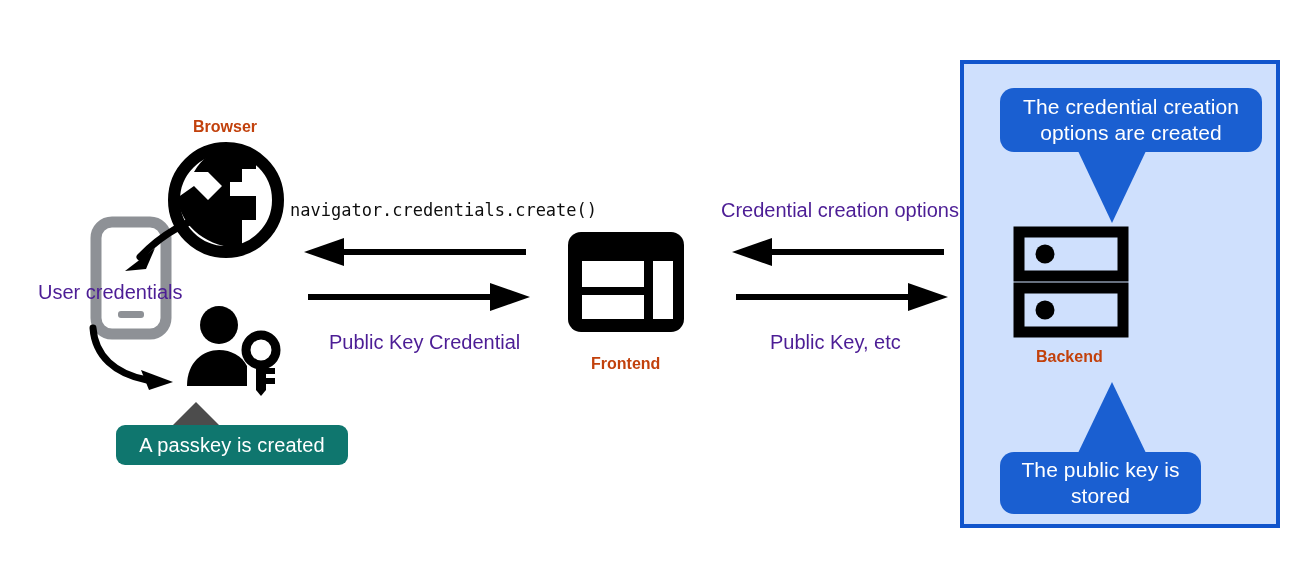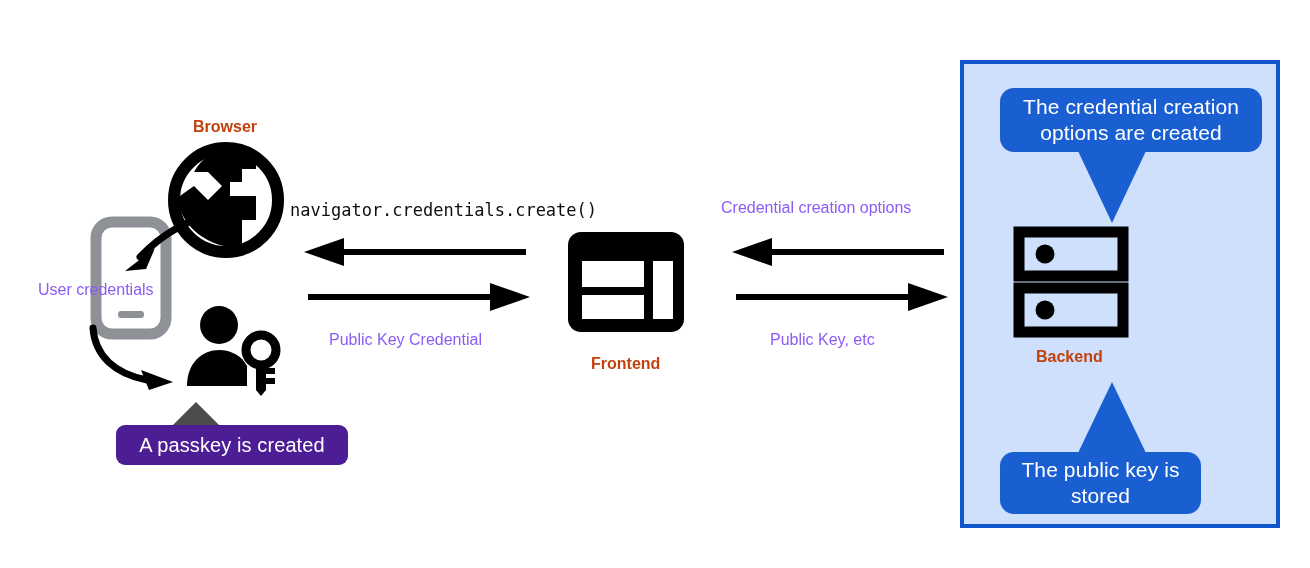--- a/index.html
+++ b/index.html
@@ -41,21 +41,21 @@
     color: #ffffff;
     text-align: center;
     display: flex;
     align-items: center;
     justify-content: center;
     line-height: 1.22;
     font-size: 21px;
     letter-spacing: 0.1px;
   }
   .callout-blue { background: #1a5fd1; }
-  .callout-gray { background: #4c1d95; }
+  .callout-gray { background: #0f766e; }
 
   .callout-top {
     left: 1000px;
     top: 88px;
     width: 262px;
     height: 64px;
     padding: 0 10px;
   }
   .callout-bottom {
     left: 1000px;
@@ -94,22 +94,22 @@
     left: 170px;
     top: 402px;
     width: 0; height: 0;
     border-left: 26px solid transparent;
     border-right: 26px solid transparent;
     border-bottom: 26px solid #4c4c4c;
   }
 
   
   .lbl {
-    font-size: 16px;
-    color: #8b5cf6;
+    font-size: 20px;
+    color: #4c1d95;
     white-space: nowrap;
   }
   .lbl-bold {
     font-size: 16px;
     font-weight: bold;
     color: #c2410c;
     white-space: nowrap;
   }
   .lbl-mono {
     font-family: "DejaVu Sans Mono", "Liberation Mono", monospace;

